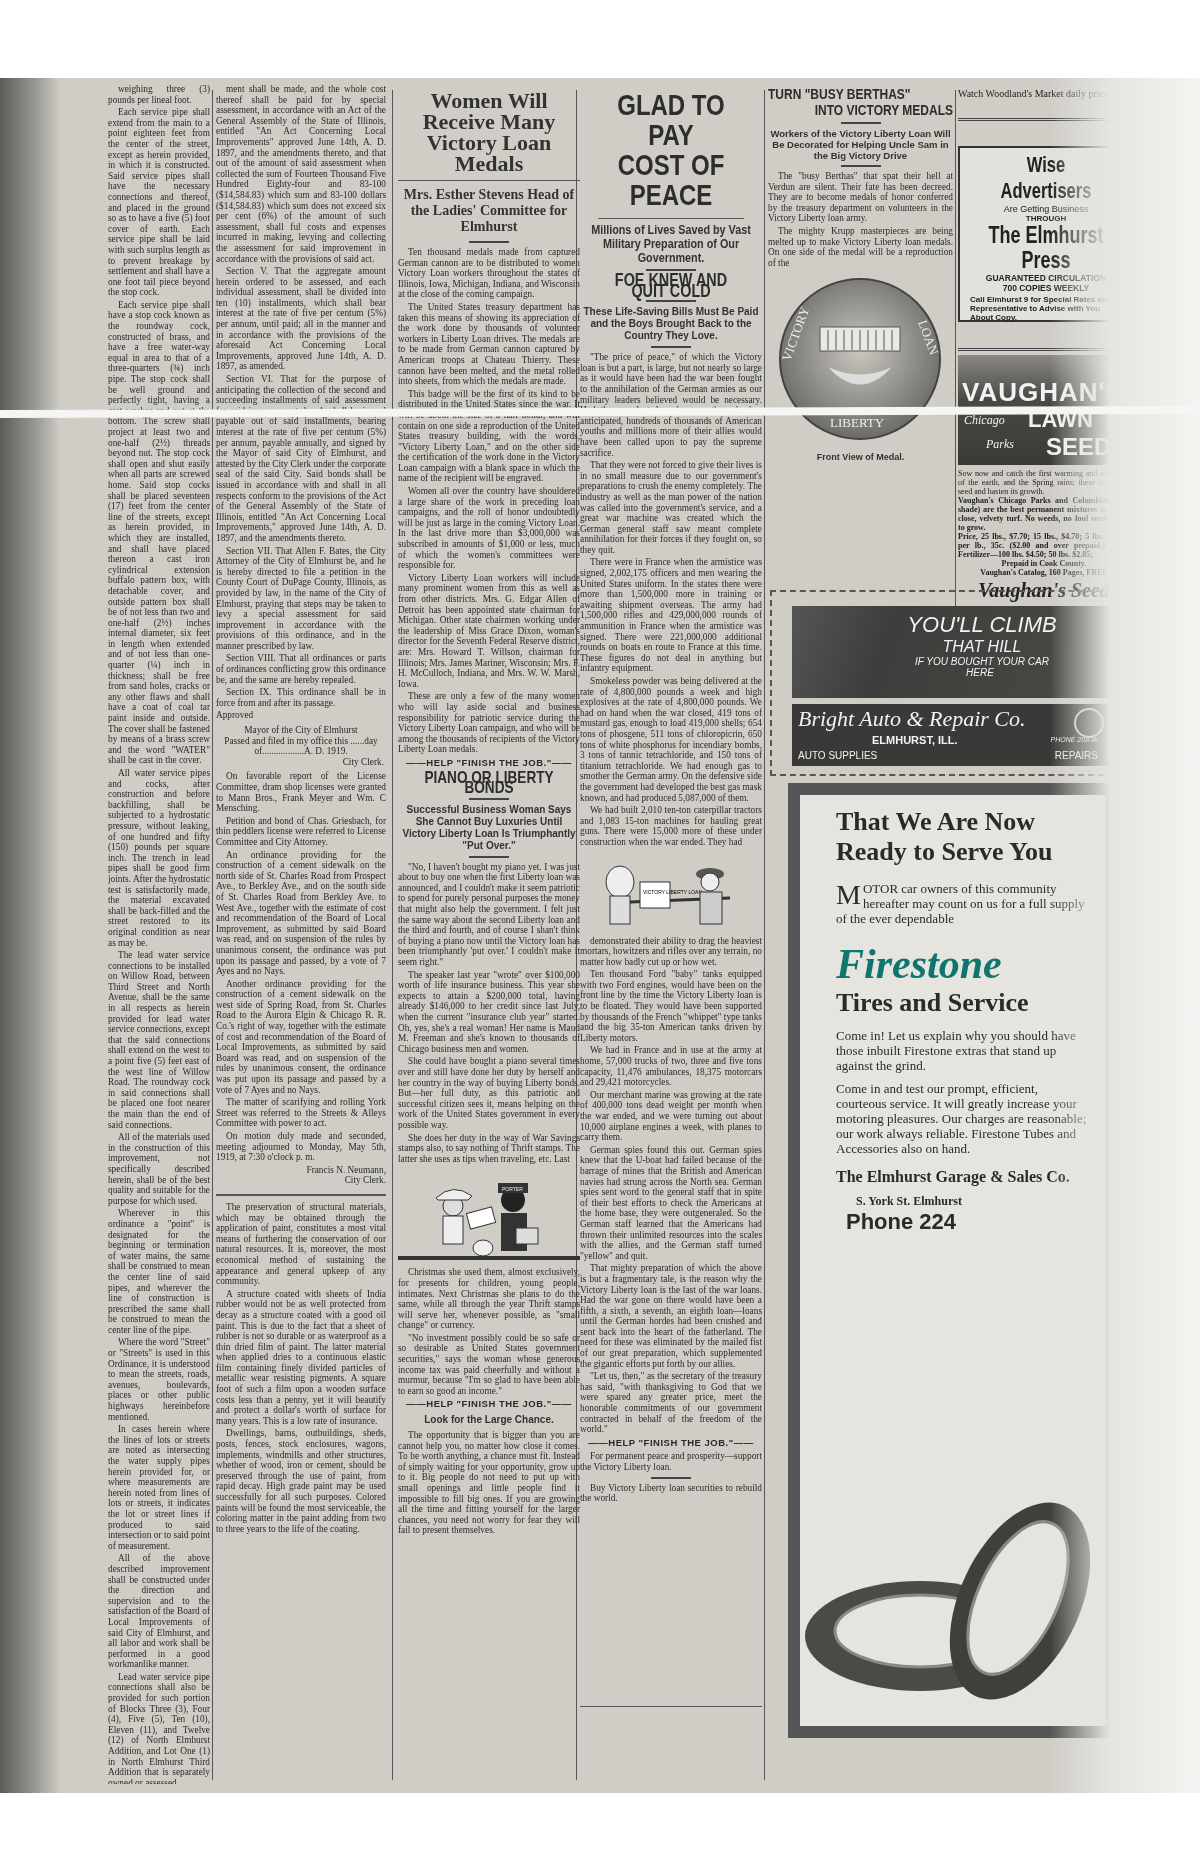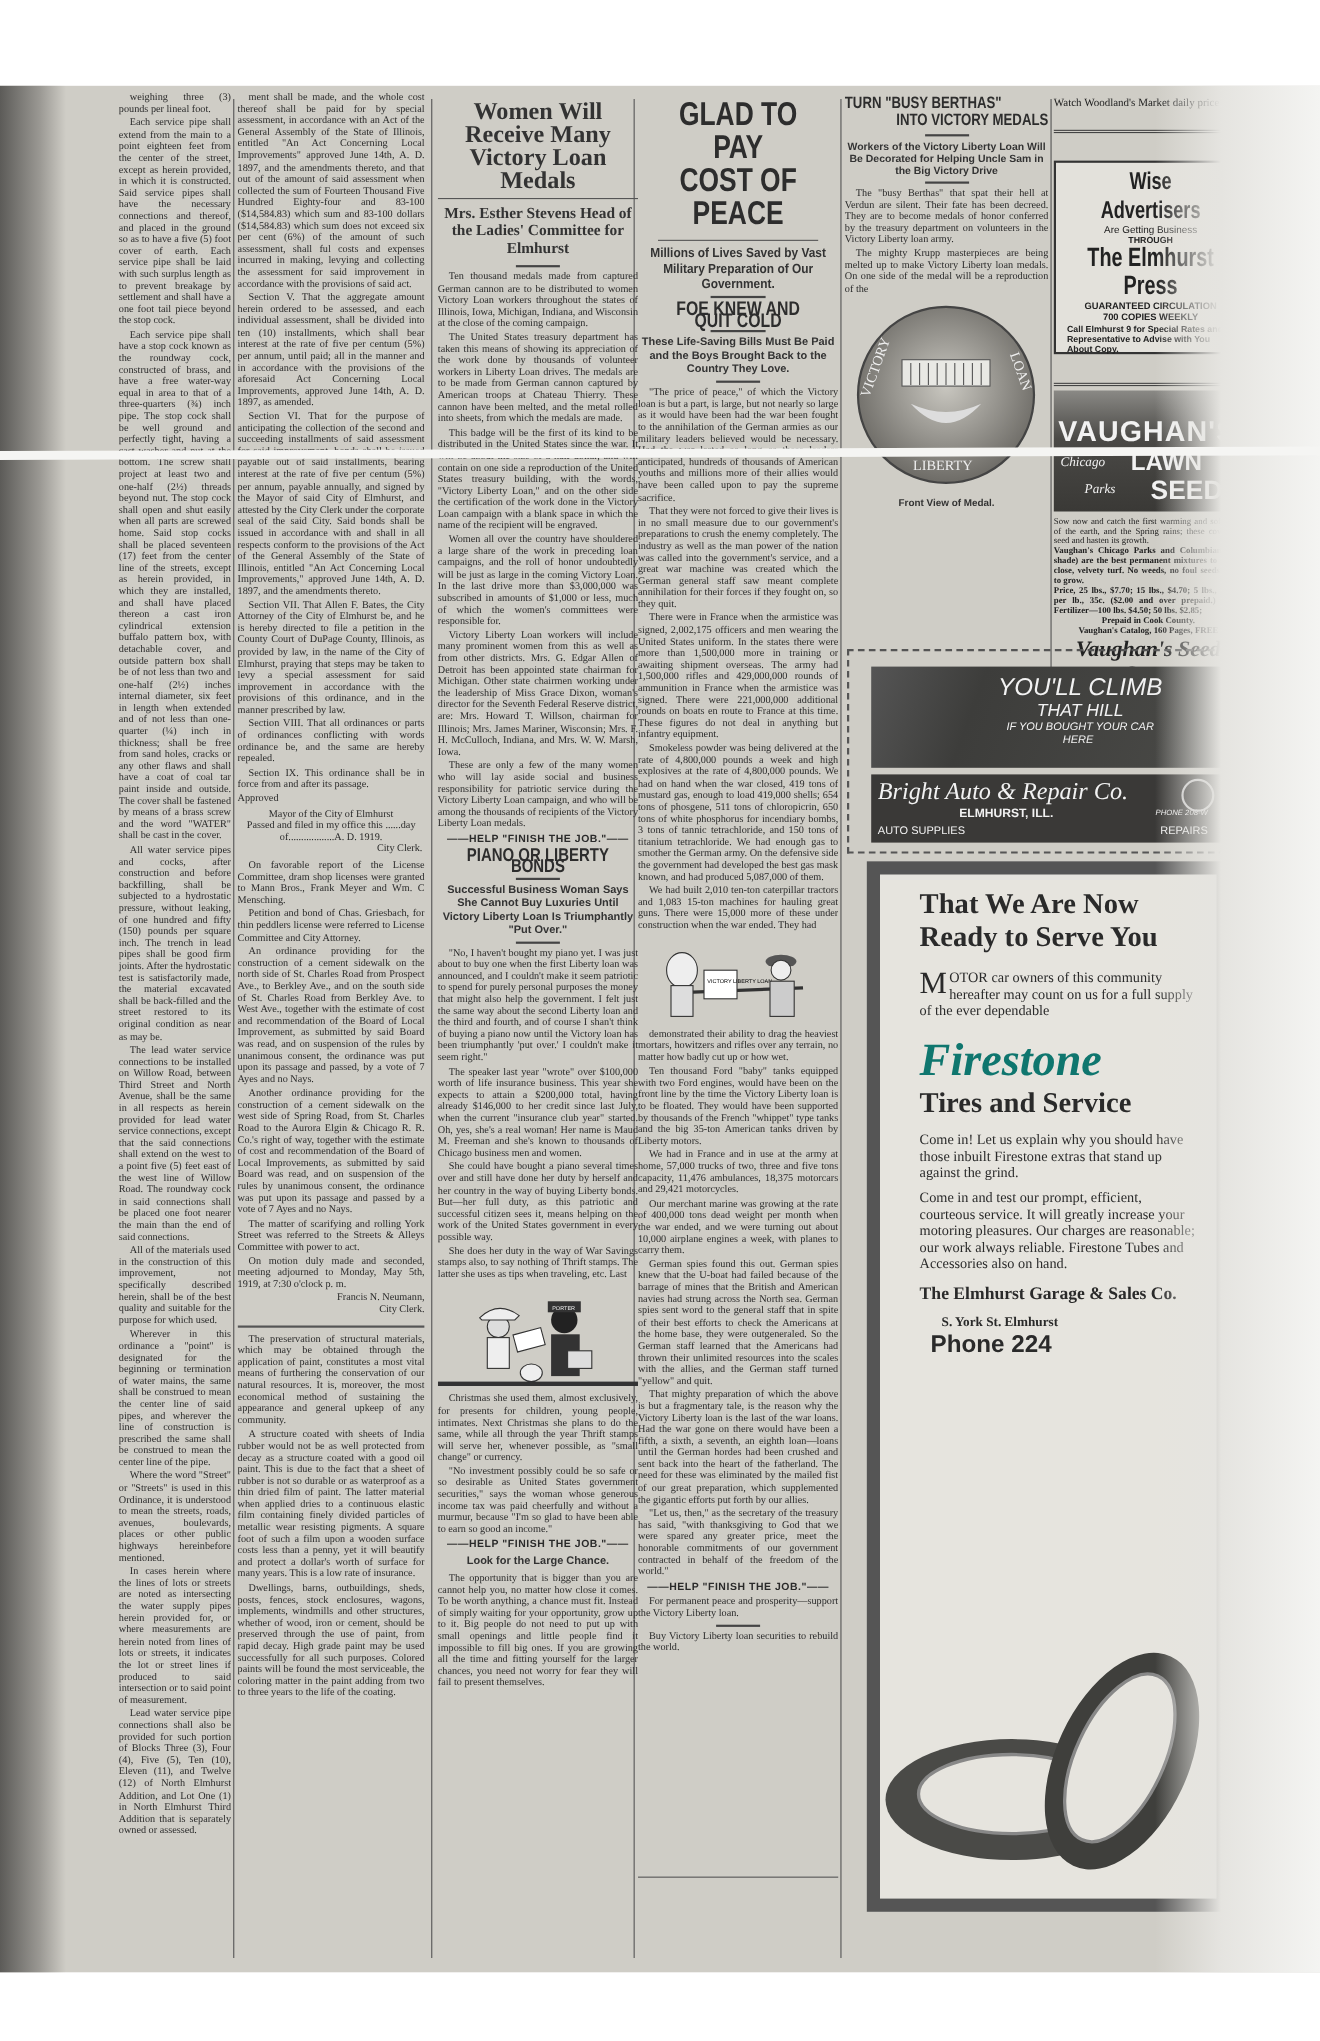--- a/index.html
+++ b/index.html
@@ -40,30 +40,31 @@
   <div class="col c1" style="top:6px;height:1700px;">
     <p>weighing three (3) pounds per lineal foot.</p>
     <p>Each service pipe shall extend from the main to a point eighteen feet from the center of the street, except as herein provided, in which it is constructed. Said service pipes shall have the necessary connections and thereof, and placed in the ground so as to have a five (5) foot cover of earth. Each service pipe shall be laid with such surplus length as to prevent breakage by settlement and shall have a one foot tail piece beyond the stop cock.</p>
     <p>Each service pipe shall have a stop cock known as the roundway cock, constructed of brass, and have a free water-way equal in area to that of a three-quarters (¾) inch pipe. The stop cock shall be well ground and perfectly tight, having a cast washer and nut at the bottom. The screw shall project at least two and one-half (2½) threads beyond nut. The stop cock shall open and shut easily when all parts are screwed home. Said stop cocks shall be placed seventeen (17) feet from the center line of the streets, except as herein provided, in which they are installed, and shall have placed thereon a cast iron cylindrical extension buffalo pattern box, with detachable cover, and outside pattern box shall be of not less than two and one-half (2½) inches internal diameter, six feet in length when extended and of not less than one-quarter (¼) inch in thickness; shall be free from sand holes, cracks or any other flaws and shall have a coat of coal tar paint inside and outside. The cover shall be fastened by means of a brass screw and the word "WATER" shall be cast in the cover.</p>
     <p>All water service pipes and cocks, after construction and before backfilling, shall be subjected to a hydrostatic pressure, without leaking, of one hundred and fifty (150) pounds per square inch. The trench in lead pipes shall be good firm joints. After the hydrostatic test is satisfactorily made, the material excavated shall be back-filled and the street restored to its original condition as near as may be.</p>
     <p>The lead water service connections to be installed on Willow Road, between Third Street and North Avenue, shall be the same in all respects as herein provided for lead water service connections, except that the said connections shall extend on the west to a point five (5) feet east of the west line of Willow Road. The roundway cock in said connections shall be placed one foot nearer the main than the end of said connections.</p>
     <p>All of the materials used in the construction of this improvement, not specifically described herein, shall be of the best quality and suitable for the purpose for which used.</p>
     <p>Wherever in this ordinance a "point" is designated for the beginning or termination of water mains, the same shall be construed to mean the center line of said pipes, and wherever the line of construction is prescribed the same shall be construed to mean the center line of the pipe.</p>
     <p>Where the word "Street" or "Streets" is used in this Ordinance, it is understood to mean the streets, roads, avenues, boulevards, places or other public highways hereinbefore mentioned.</p>
     <p>In cases herein where the lines of lots or streets are noted as intersecting the water supply pipes herein provided for, or where measurements are herein noted from lines of lots or streets, it indicates the lot or street lines if produced to said intersection or to said point of measurement.</p>
+    <p>All of the above described improvement shall be constructed under the direction and supervision and to the satisfaction of the Board of Local Improvements of said City of Elmhurst, and all labor and work shall be performed in a good workmanlike manner.</p>
     <p>Lead water service pipe connections shall also be provided for such portion of Blocks Three (3), Four (4), Five (5), Ten (10), Eleven (11), and Twelve (12) of North Elmhurst Addition, and Lot One (1) in North Elmhurst Third Addition that is separately owned or assessed.</p>
 
   </div>
 
   <div class="col c2" style="top:6px;height:1700px;">
     <p>ment shall be made, and the whole cost thereof shall be paid for by special assessment, in accordance with an Act of the General Assembly of the State of Illinois, entitled "An Act Concerning Local Improvements" approved June 14th, A. D. 1897, and the amendments thereto, and that out of the amount of said assessment when collected the sum of Fourteen Thousand Five Hundred Eighty-four and 83-100 ($14,584.83) which sum and 83-100 dollars ($14,584.83) which sum does not exceed six per cent (6%) of the amount of such assessment, shall ful costs and expenses incurred in making, levying and collecting the assessment for said improvement in accordance with the provisions of said act.</p>
     <p>Section V. That the aggregate amount herein ordered to be assessed, and each individual assessment, shall be divided into ten (10) installments, which shall bear interest at the rate of five per centum (5%) per annum, until paid; all in the manner and in accordance with the provisions of the aforesaid Act Concerning Local Improvements, approved June 14th, A. D. 1897, as amended.</p>
     <p>Section VI. That for the purpose of anticipating the collection of the second and succeeding installments of said assessment for said improvement, bonds shall be issued payable out of said installments, bearing interest at the rate of five per centum (5%) per annum, payable annually, and signed by the Mayor of said City of Elmhurst, and attested by the City Clerk under the corporate seal of the said City. Said bonds shall be issued in accordance with and shall in all respects conform to the provisions of the Act of the General Assembly of the State of Illinois, entitled "An Act Concerning Local Improvements," approved June 14th, A. D. 1897, and the amendments thereto.</p>
     <p>Section VII. That Allen F. Bates, the City Attorney of the City of Elmhurst be, and he is hereby directed to file a petition in the County Court of DuPage County, Illinois, as provided by law, in the name of the City of Elmhurst, praying that steps may be taken to levy a special assessment for said improvement in accordance with the provisions of this ordinance, and in the manner prescribed by law.</p>
-    <p>Section VIII. That all ordinances or parts of ordinances conflicting with words ordinance be, and the same are hereby repealed.</p>
+    <p>Section VIII. That all ordinances or parts of ordinances conflicting grow this ordinance be, and the same are hereby repealed.</p>
     <p>Section IX. This ordinance shall be in force from and after its passage.</p>
     <p style="text-indent:0">Approved</p>
     <div style="text-align:center;margin:4px 2px">
       <div>Mayor of the City of Elmhurst</div>
       <div>Passed and filed in my office this ......day of..................A. D. 1919.</div>
       <div style="text-align:right">City Clerk.</div>
     </div>
     <p>On favorable report of the License Committee, dram shop licenses were granted to Mann Bros., Frank Meyer and Wm. C Mensching.</p>
     <p>Petition and bond of Chas. Griesbach, for thin peddlers license were referred to License Committee and City Attorney.</p>
     <p>An ordinance providing for the construction of a cement sidewalk on the north side of St. Charles Road from Prospect Ave., to Berkley Ave., and on the south side of St. Charles Road from Berkley Ave. to West Ave., together with the estimate of cost and recommendation of the Board of Local Improvement, as submitted by said Board was read, and on suspension of the rules by unanimous consent, the ordinance was put upon its passage and passed, by a vote of 7 Ayes and no Nays.</p>

